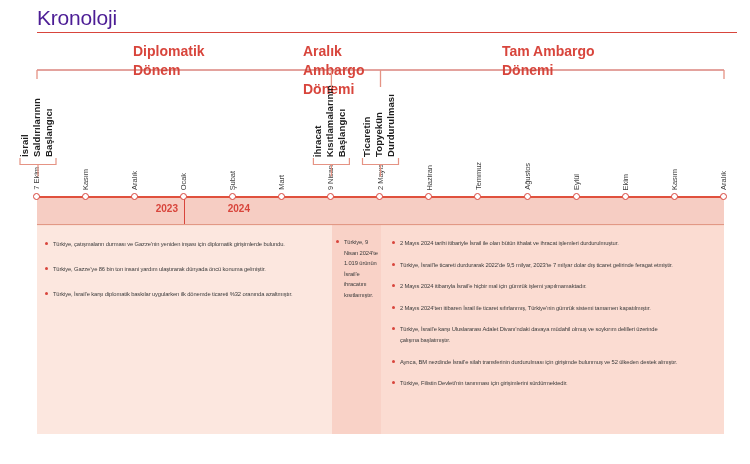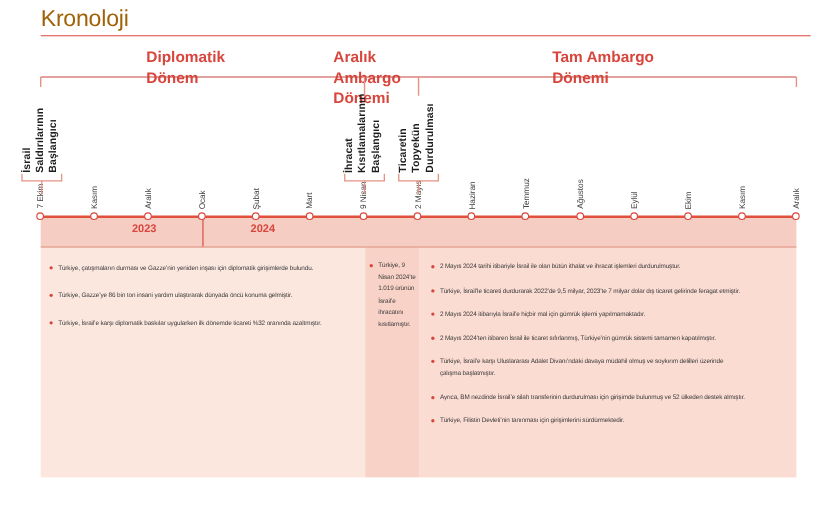--- a/index.html
+++ b/index.html
@@ -2,21 +2,21 @@
 <html><head>
 <meta charset="utf-8">
 <style>
   html,body{margin:0;padding:0;background:#ffffff;}
   .canvas{
     position:relative;width:750px;height:464px;background:#ffffff;
     font-family:"Liberation Sans",sans-serif;overflow:hidden;
   }
   .page-title{
     position:absolute;left:37px;top:6px;margin:0;
-    font-size:21px;font-weight:normal;color:#a16207;letter-spacing:-0.2px;
+    font-size:21px;font-weight:normal;color:#4c1d95;letter-spacing:-0.2px;
   }
   
   .period{
     position:absolute;top:42px;width:100px;text-align:left;
     color:#d8453c;font-weight:bold;font-size:14px;line-height:1.35;
   }
   
   .event-label{
     position:absolute;bottom:307px;
     writing-mode:vertical-rl;transform:rotate(180deg);
@@ -35,21 +35,21 @@
   .panel-left li{margin-bottom:14px;}
   .panel-middle li{margin-bottom:10px;}
   .panel-right li{margin-bottom:10.5px;}
   .bdot{flex:none;width:3.4px;height:3.4px;border-radius:50%;background:#d8453c;margin-top:3px;}
   .btext{
     font-size:5.8px;line-height:11px;letter-spacing:-0.12px;color:#3c3c3c;
   }
   .panel-middle .btext{line-height:10.5px;}
   
   .year{position:absolute;top:203px;font-size:10px;font-weight:bold;color:#d8453c;}
-  .year-2023{left:120px;width:58px;text-align:left;}
+  .year-2023{left:120px;width:58px;text-align:right;}
   .year-2024{left:192px;width:58px;text-align:right;}
   
   .tl-dot{
     position:absolute;width:5px;height:5px;border-radius:50%;
     background:#ffffff;border:1.7px solid #d8453c;top:192.8px;z-index:5;
   }
   .tl-month{
     position:absolute;bottom:274px;
     writing-mode:vertical-rl;transform:rotate(180deg);
     font-size:7.5px;color:#3f3f3f;white-space:nowrap;letter-spacing:-0.05px;

